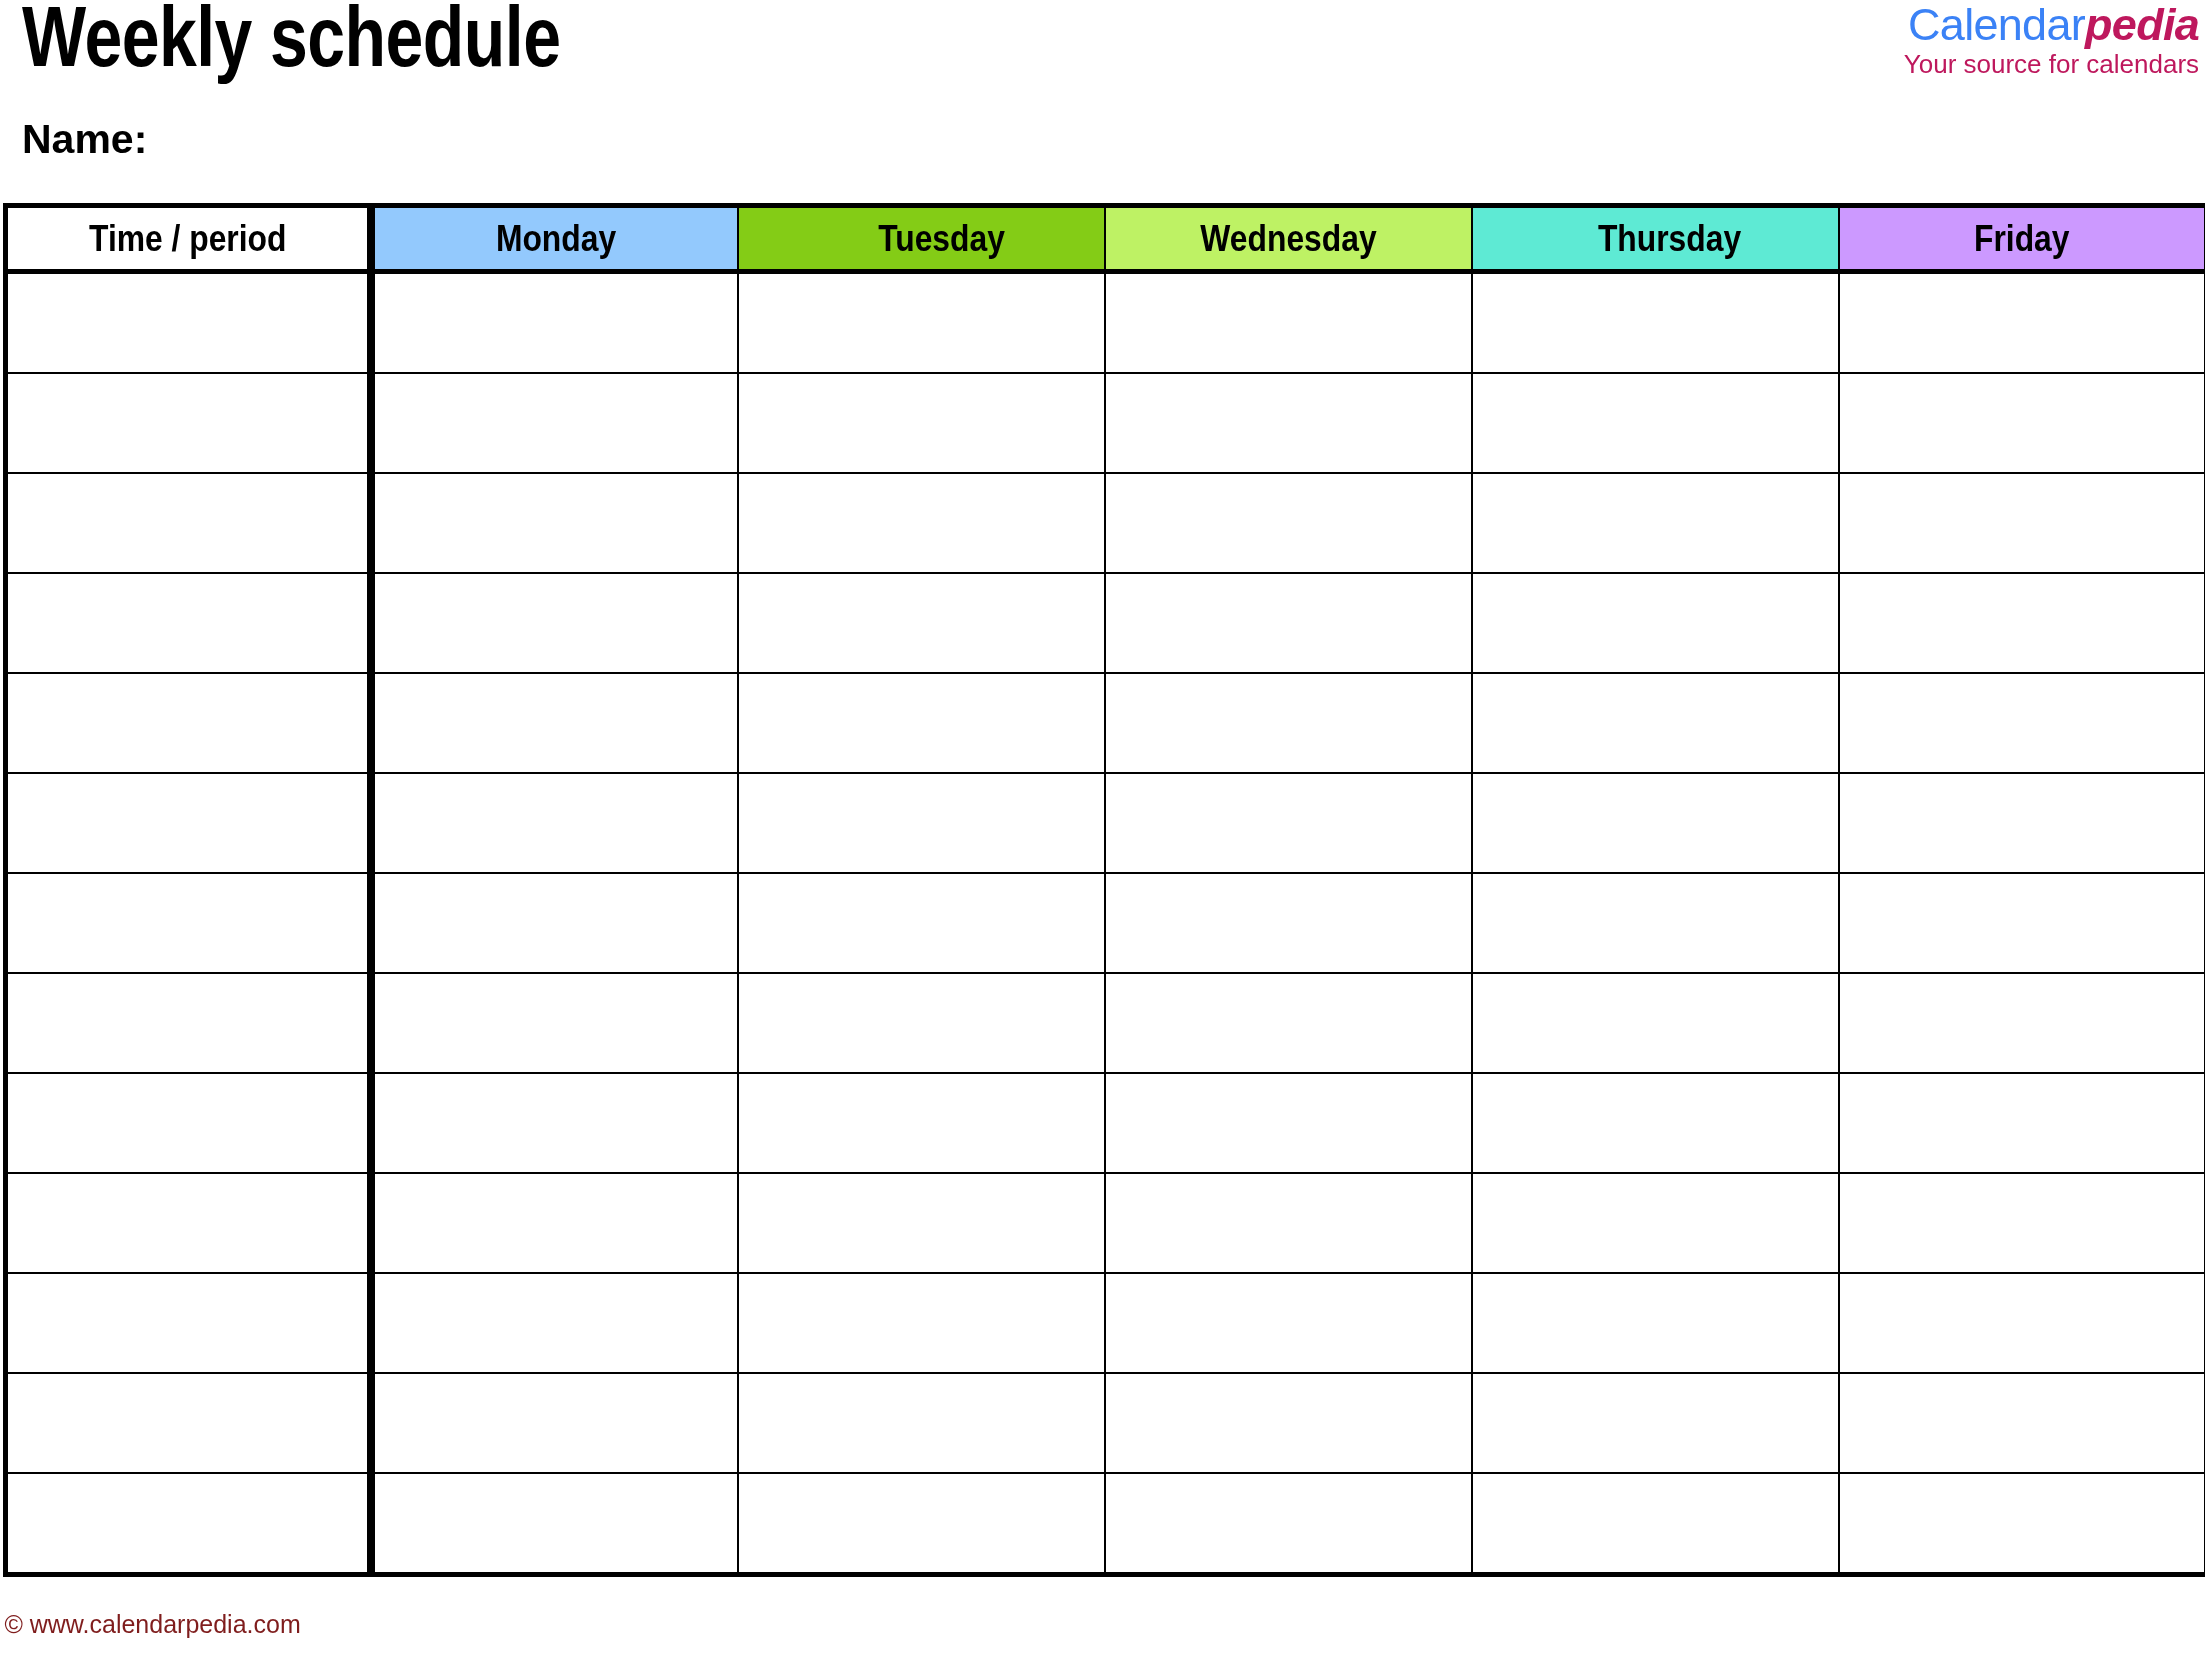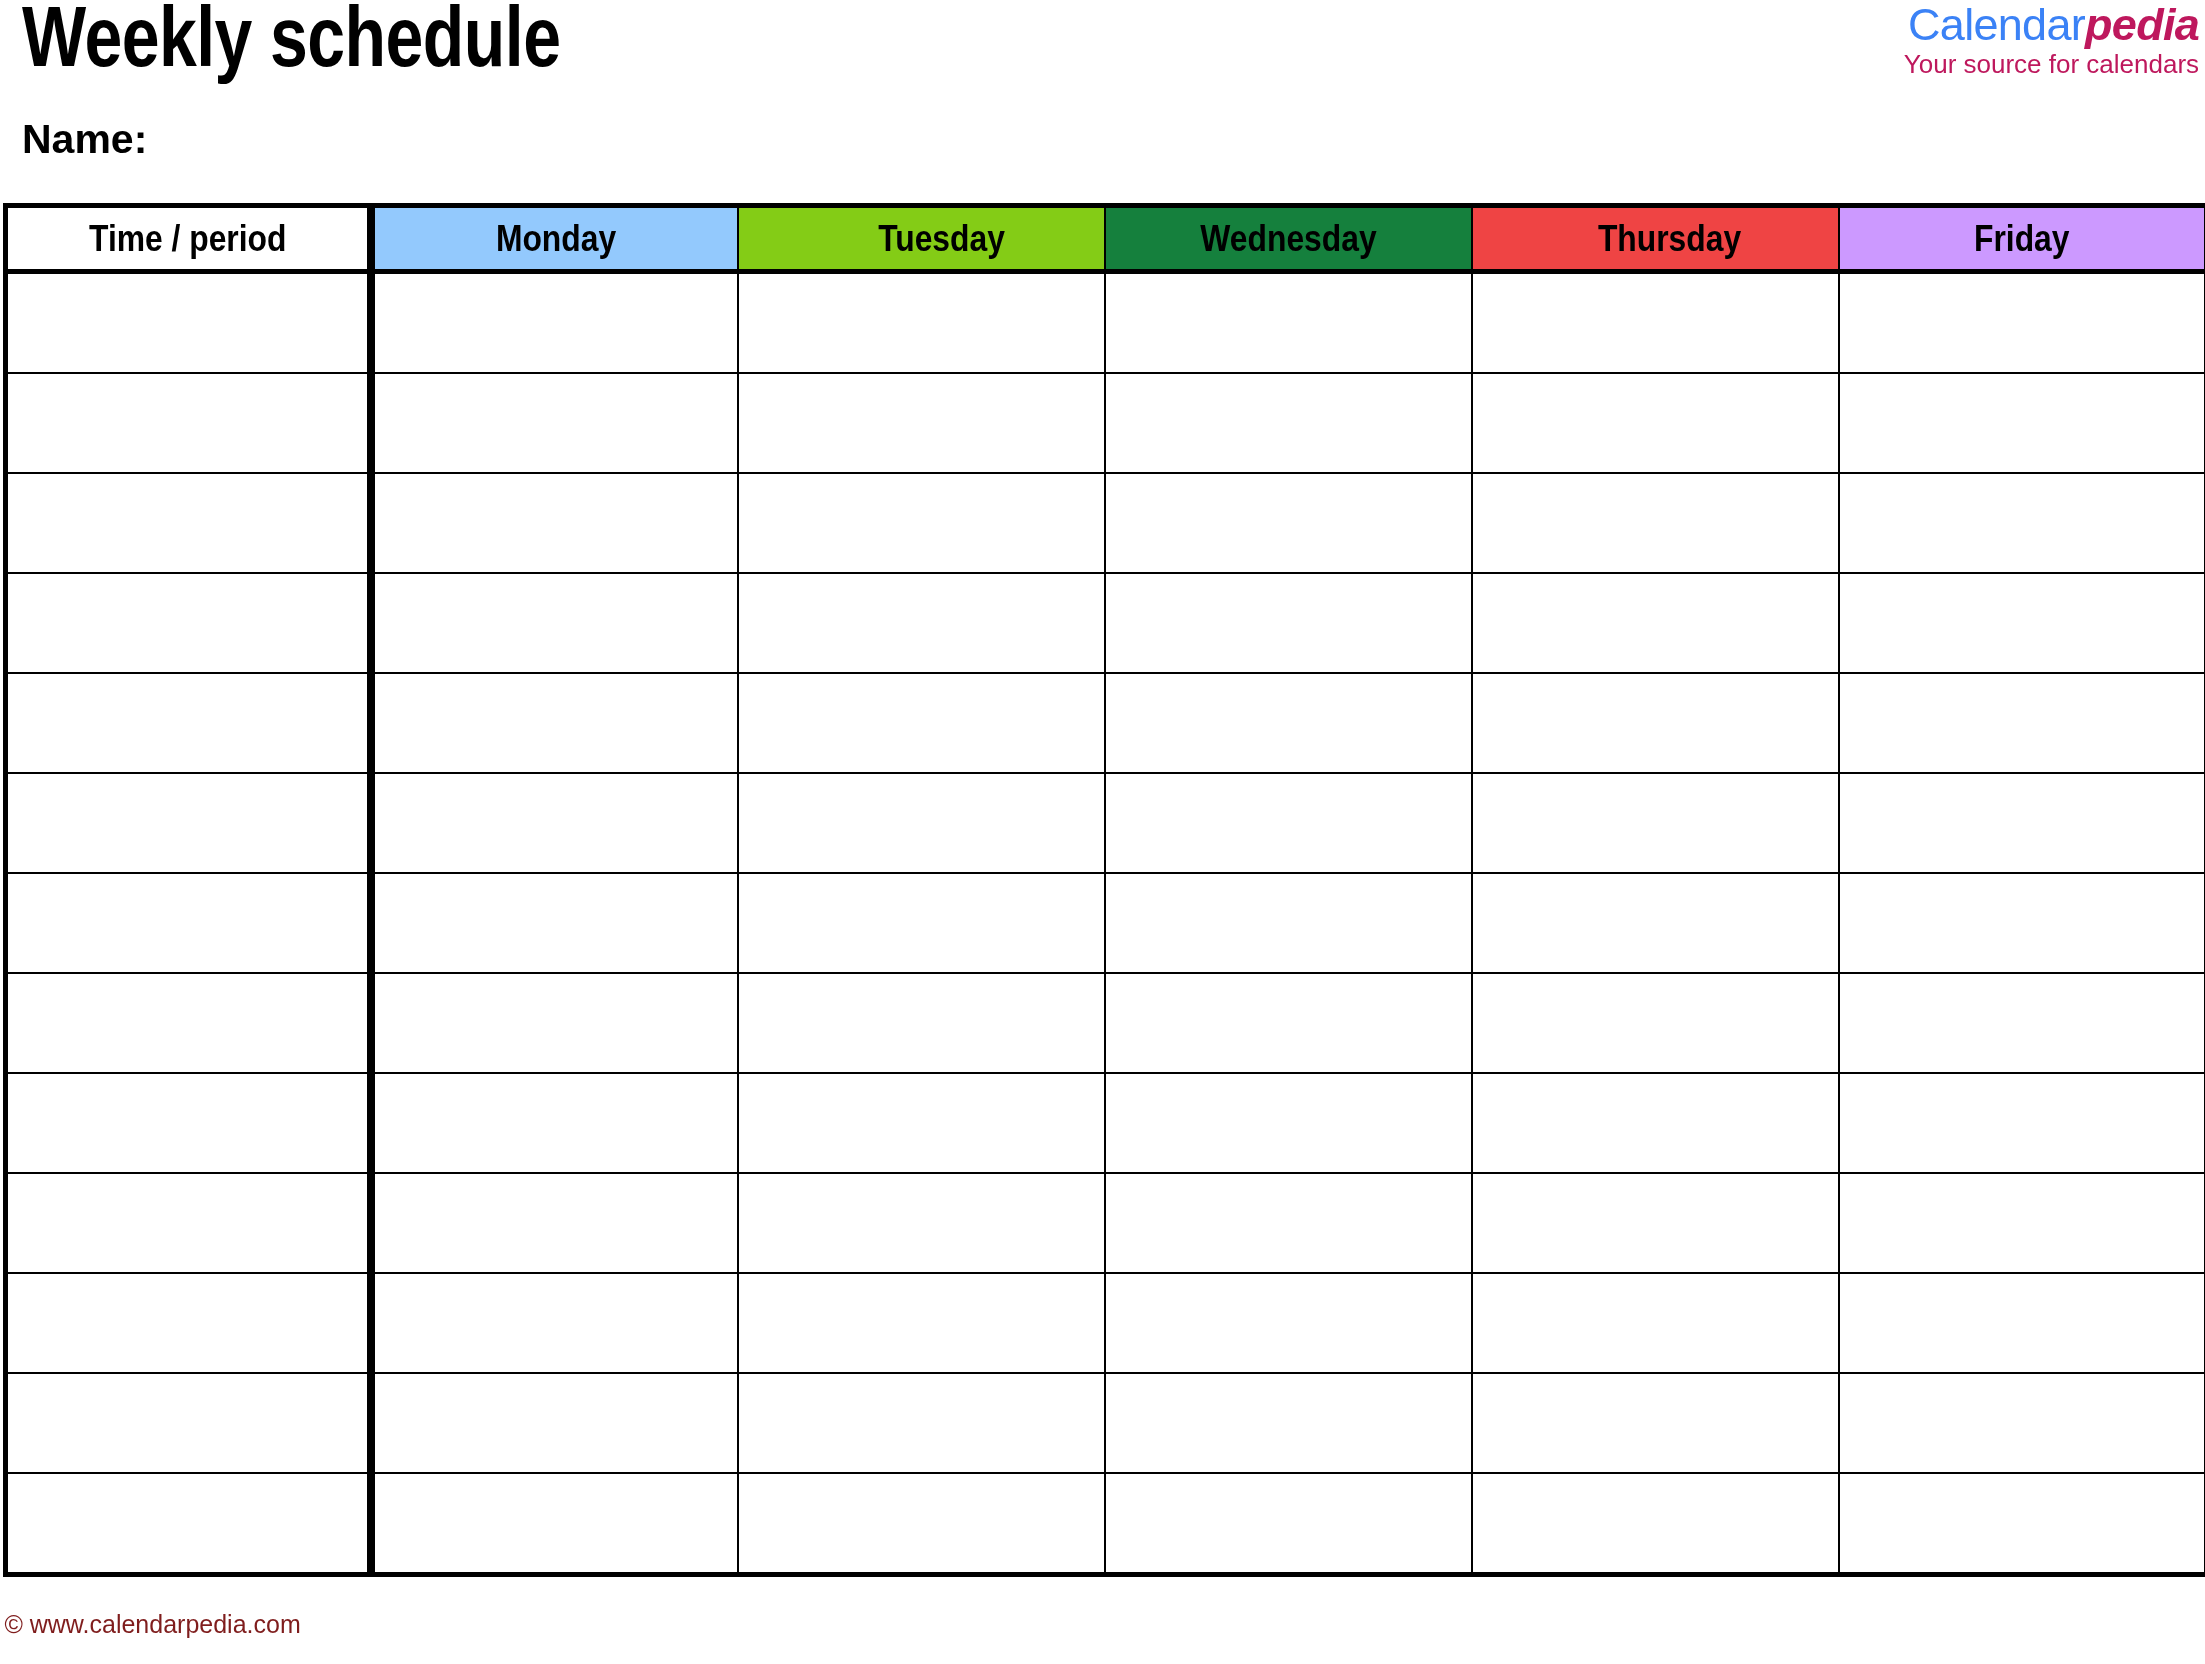--- a/index.html
+++ b/index.html
@@ -185,24 +185,24 @@
         <tr id="header-row">
             <th class="sep-right" style="background: rgb(255, 255, 255);">
               <span class="hlabel">Time / period</span>
             </th>
             <th style="background: rgb(147, 201, 253); text-align: center;">
               <span class="hlabel">Monday</span>
             </th>
             <th style="background: #84cc16; padding-left: 40px;">
               <span class="hlabel">Tuesday</span>
             </th>
-            <th style="background: #15803d;">
+            <th style="background: #bef264;">
               <span class="hlabel">Wednesday</span>
             </th>
-            <th style="background: #ef4444; padding-left: 28px;">
+            <th style="background: #5eead4; padding-left: 28px;">
               <span class="hlabel">Thursday</span>
             </th>
             <th style="background: rgb(204, 153, 255);">
               <span class="hlabel">Friday</span>
             </th>
           </tr>
       </thead>
       <tbody id="table-body">
           <tr>
             <td class="sep-right"></td>

